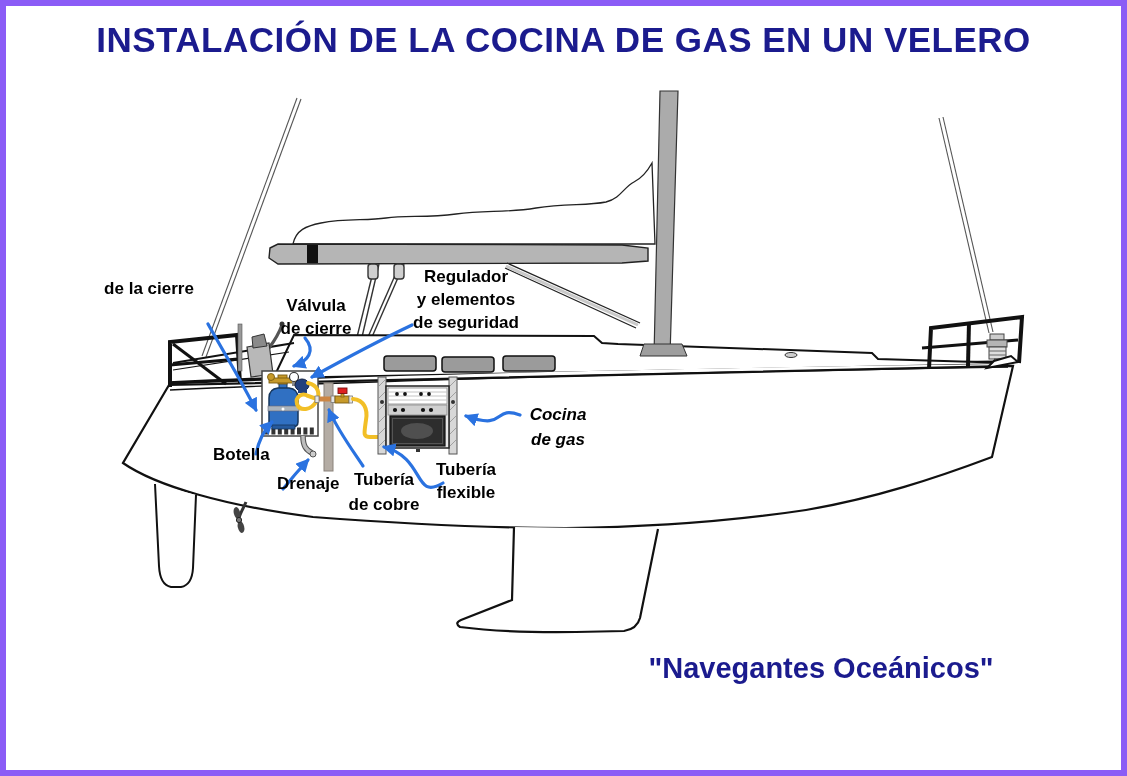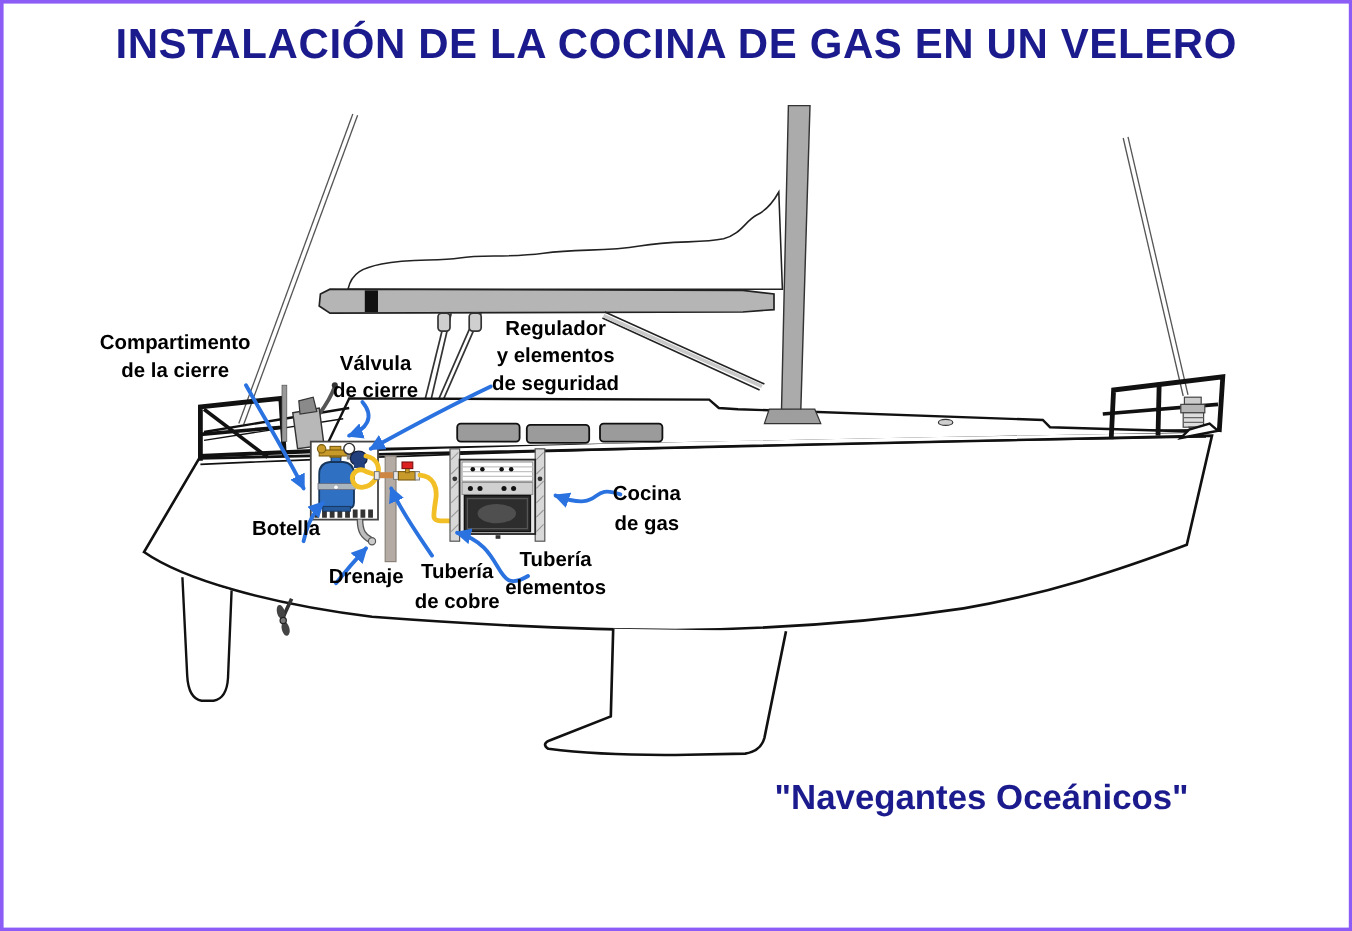--- a/index.html
+++ b/index.html
@@ -1,17 +1,17 @@
 <!DOCTYPE html>
 <html><head>
 <meta charset="utf-8">
 <style>
   html,body{margin:0;padding:0;background:#fff;}
   .page{position:relative;width:1127px;height:776px;background:#ffffff;
-        border:3px solid #8b5cf6;box-sizing:border-box;overflow:hidden;
+        border:6px solid #8b5cf6;box-sizing:border-box;overflow:hidden;
         font-family:"Liberation Sans",sans-serif;}
   .title{position:absolute;left:0;top:14px;width:100%;text-align:center;
          font-size:35px;font-weight:bold;color:#1b1b8e;letter-spacing:.5px;}
   .footer{position:absolute;left:600px;top:646px;width:430px;text-align:center;
           font-size:29px;font-weight:bold;color:#1b1b8e;}
   .lbl{position:absolute;color:#000;font-weight:bold;font-size:17px;
        line-height:23px;text-align:center;white-space:nowrap;}
   .lbl span{display:block;}
   svg{position:absolute;left:0;top:0;}
 </style>
@@ -201,45 +201,44 @@
       <path marker-end="url(#arr)" d="M406,319 C370,336 335,355 306,371"></path>
       <path marker-end="url(#arr)" d="M514,409 C486,399 502,425 460,410"></path>
       <path marker-end="url(#arr)" d="M250,448 Q254,428 266,416"></path>
       <path marker-end="url(#arr)" d="M277,483 Q289,468 302,454"></path>
       <path marker-end="url(#arr)" d="M357,460 C345,442 331,423 323,404"></path>
       <path marker-end="url(#arr)" d="M437,477 C407,495 420,452 378,441"></path>
     </g>
   </svg>
 
   <div class="lbl" style="left:60px;top:271px;width:166px;">
-    <span>Compartimento</span>
     <span>de la cierre</span>
   </div>
   <div class="lbl" style="left:385px;top:259px;width:150px;">
     <span>Regulador</span>
     <span>y elementos</span>
     <span>de seguridad</span>
   </div>
   <div class="lbl" style="left:255px;top:288px;width:110px;">
     <span>Válvula</span>
     <span>de cierre</span>
   </div>
-  <div class="lbl" style="left:486px;top:396px;width:100px;line-height:25px;">
+  <div class="lbl" style="left:502px;top:396px;width:100px;line-height:25px;font-style:italic;">
     <span>Cocina</span>
     <span>de gas</span>
   </div>
-  <div class="lbl" style="left:207px;top:426px;">
+  <div class="lbl" style="left:207px;top:437px;">
     <span>Botella</span>
   </div>
   <div class="lbl" style="left:271px;top:466px;">
     <span>Drenaje</span>
   </div>
   <div class="lbl" style="left:328px;top:461px;width:100px;line-height:25px;">
     <span>Tubería</span>
     <span>de cobre</span>
   </div>
   <div class="lbl" style="left:410px;top:452px;width:100px;line-height:23px;">
     <span>Tubería</span>
-    <span>elementos</span>
+    <span>flexible</span>
   </div>
 
   <div class="footer">"Navegantes Oceánicos"</div>
 </div>
 
 </body></html>

